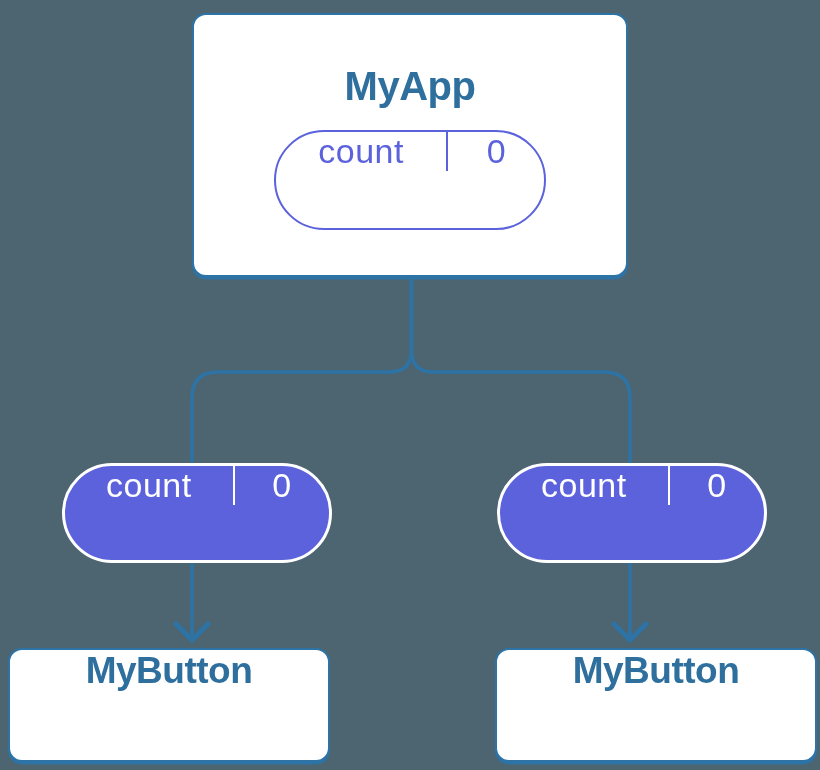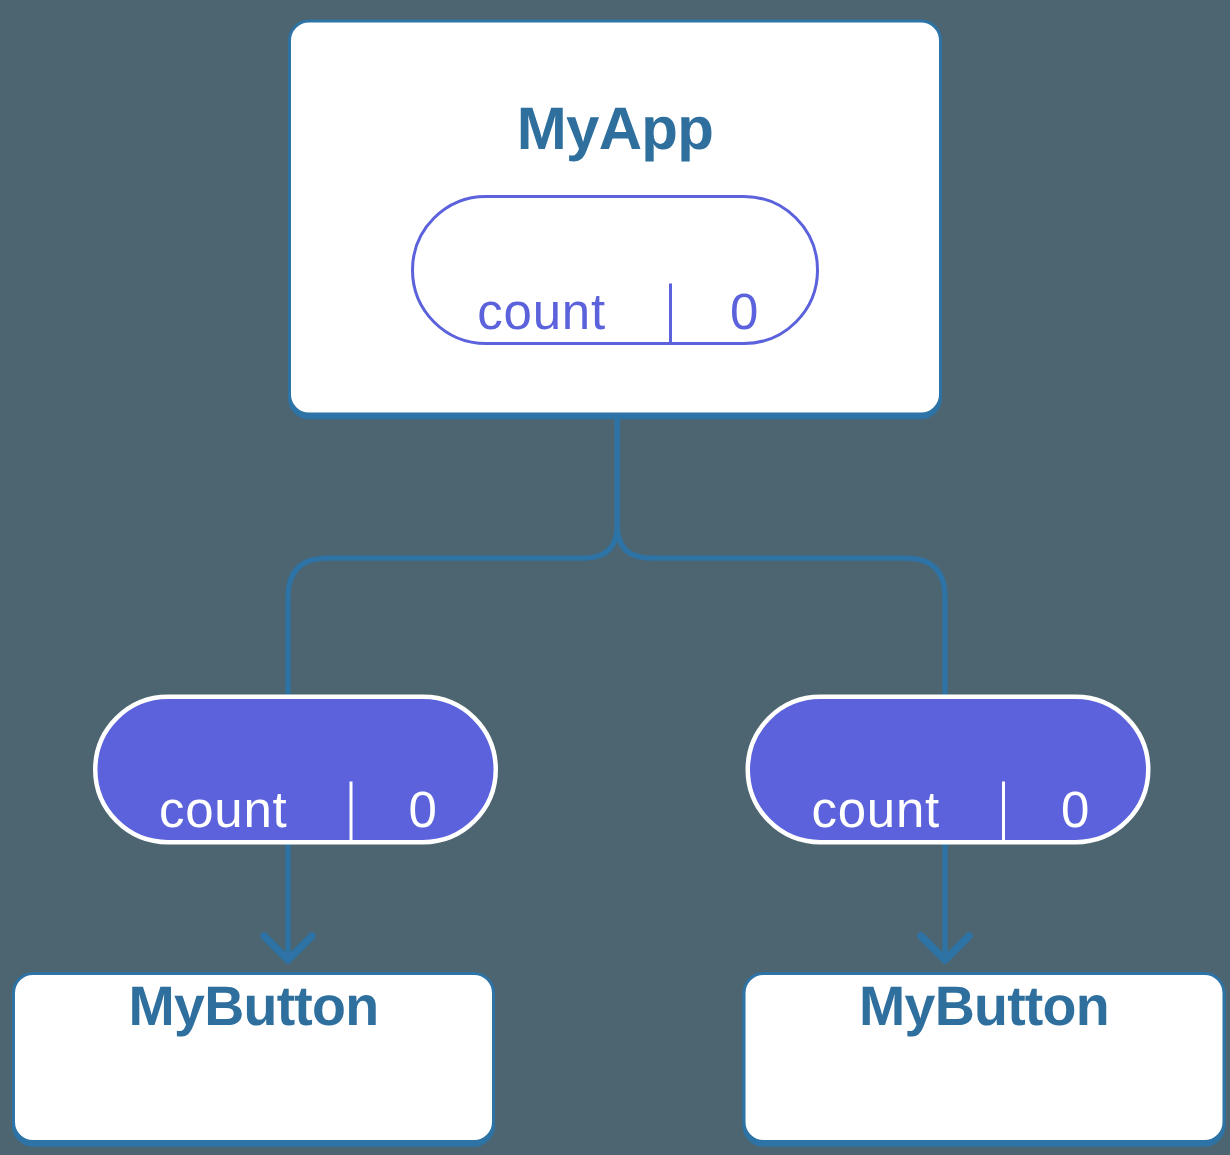--- a/index.html
+++ b/index.html
@@ -41,21 +41,21 @@
   }
   .node-root { left: 192px; top: 13px; width: 436px; height: 264px;
                justify-content: flex-start; padding-top: 48px; }
   .node-root .node-title { font-size: 40px; }
   .node-child { width: 322px; height: 114px; }
   .node-child .node-title { font-size: 37px; }
   .node-child-left  { left: 8px;   top: 648px; }
   .node-child-right { left: 495px; top: 648px; }
 
   .pill {
-    display: flex; align-items: flex-end;
+    display: flex; align-items: flex-start;
     border-radius: 60px;
     overflow: hidden;
     font-size: 34px;
     z-index: 2;
   }
   .pill-outline {
     margin-top: 21px;
     width: 272px; height: 100px;
     background: var(--node-bg);
     border: 2.5px solid var(--purple);

